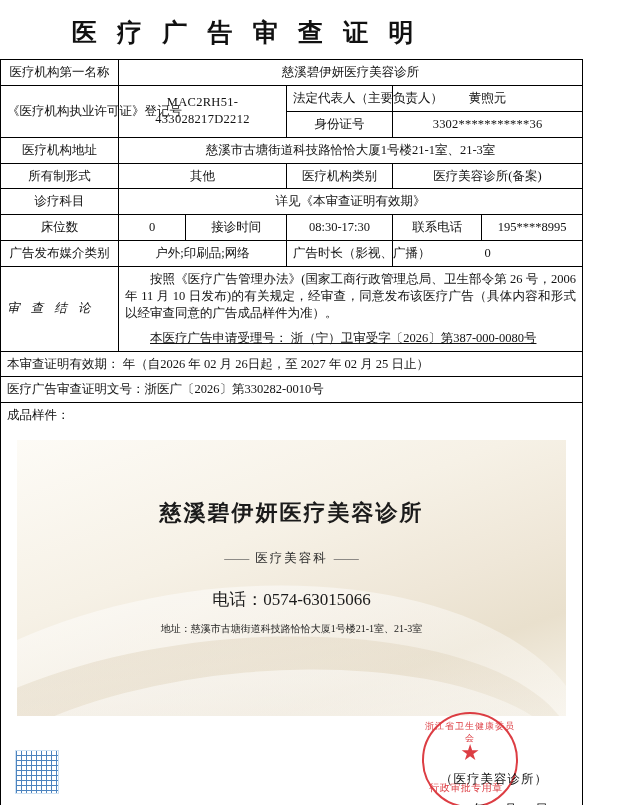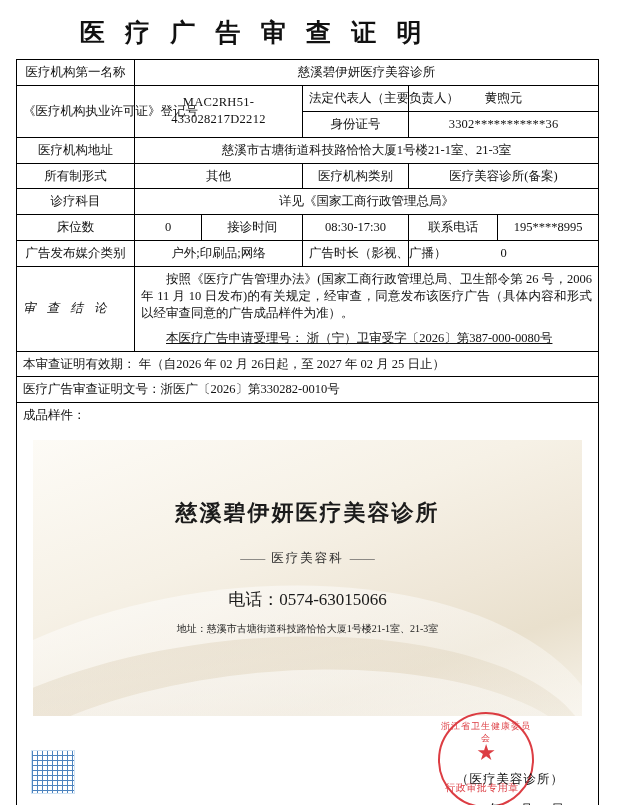--- a/index.html
+++ b/index.html
@@ -13,21 +13,20 @@
     font-family: "Liberation Serif", "DejaVu Serif", serif;
     color: #111;
     position: relative;
     overflow: hidden;
   }
   .page {
     width: 492px;
     height: 805px;
     position: relative;
     box-sizing: border-box;
-    padding-left: 16px;
   }
   .doc-title {
     text-align: center;
     font-size: 25px;
     font-weight: bold;
     letter-spacing: 7px;
     padding-top: 16px;
     padding-bottom: 10px;
     font-family: "Liberation Serif", "DejaVu Serif", serif;
   }
@@ -286,21 +285,21 @@
 
     <tr>
       <td class="lbl">所有制形式</td>
       <td class="val">其他</td>
       <td class="lbl">医疗机构类别</td>
       <td class="val">医疗美容诊所(备案)</td>
     </tr>
 
     <tr>
       <td class="lbl">诊疗科目</td>
-      <td class="val" colspan="3">详见《国家工商行政管理总局》</td>
+      <td class="val" colspan="3">详见《本审查证明有效期》</td>
     </tr>
 
     <tr>
       <td class="lbl">床位数</td>
       <td class="val" style="padding:0">
         <table style="width:100%;border-collapse:collapse">
           <tbody>
                 <tr>
             <td style="border:0;width:40%;text-align:center;font-size:12.5px;padding:4px 2px">0</td>
             <td style="border:0;border-left:1px solid #000;width:60%;text-align:center;font-size:12.5px;padding:4px 2px">接诊时间</td>

